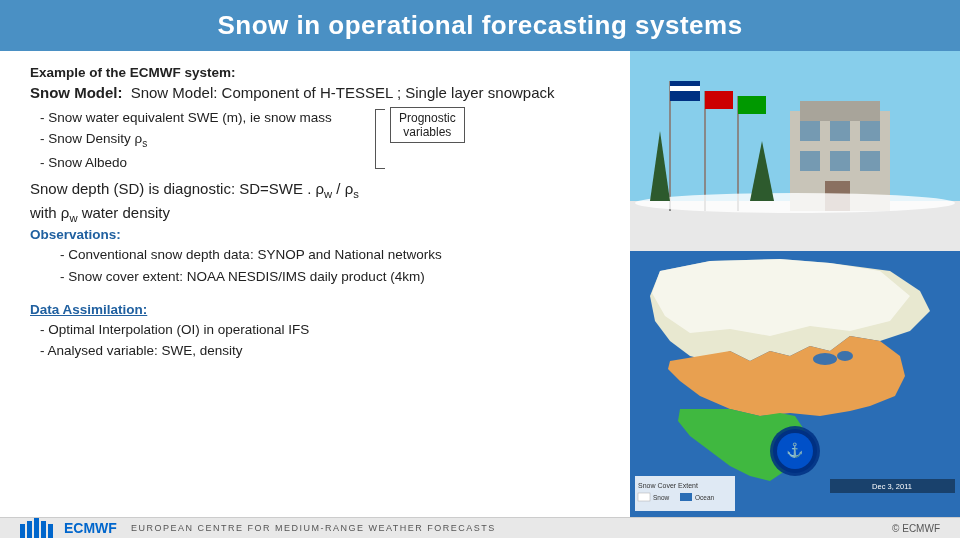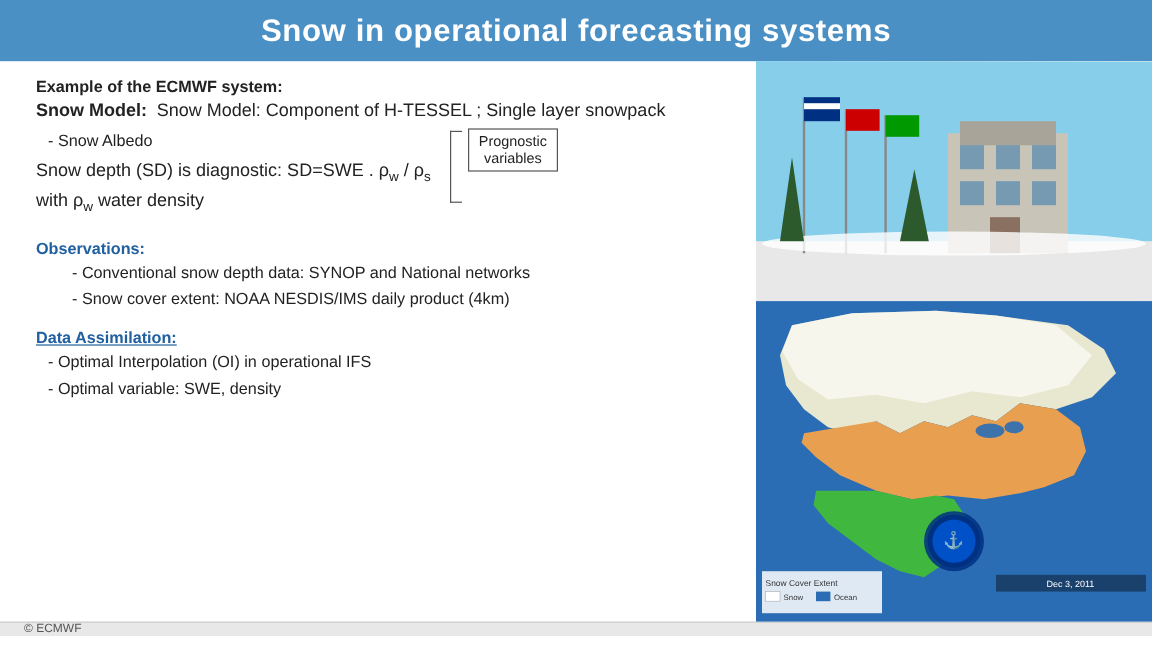--- a/index.html
+++ b/index.html
@@ -70,21 +70,20 @@
       list-style: none;
       padding-left: 10px;
       line-height: 1.6;
     }
 
     .bullet-list li::before {
       content: "- ";
     }
 
     .observations-section {
-      margin-top: 18px;
     }
 
     .data-assim-section {
       margin-top: 14px;
     }
 
     
     .right-panel {
       width: 330px;
       position: relative;
@@ -161,20 +160,26 @@
 
       <div class="section-header">Example of the ECMWF system:</div>
 
       <div class="normal-text">
         <strong>Snow Model:</strong>
         <span style="margin-left:4px;">Snow Model:  Component of H-TESSEL ; Single layer snowpack</span>
       </div>
 
       <div style="position:relative; margin-top:2px;">
         <ul class="bullet-list">
+          <li>
+            <span>Snow water equivalent SWE (m), ie snow mass</span>
+          </li>
+          <li>
+            Snow Density ρ<sub>s</sub>
+          </li>
           <li>
             <span>Snow Albedo</span>
           </li>
         </ul>
 
         <div style="position:absolute; top:2px; left:345px; border-left:1.5px solid #555; border-top:1.5px solid #555; border-bottom:1.5px solid #555; width:10px; height:60px;"></div>
         <div style="position:absolute; top:0; left:360px; border:1px solid #555; padding:3px 8px; font-size:12px; text-align:center; background:#fff;">
           <div>Prognostic</div>
           <div>variables</div>
         </div>
@@ -192,21 +197,21 @@
         <ul class="bullet-list" style="padding-left: 30px;">
           <li>Conventional snow depth data: SYNOP and National networks</li>
           <li>Snow cover extent: NOAA NESDIS/IMS daily product (4km)</li>
         </ul>
       </div>
 
       <div class="data-assim-section">
         <div class="section-header blue" style="text-decoration:underline;">Data Assimilation:</div>
         <ul class="bullet-list">
           <li>Optimal Interpolation (OI) in operational IFS</li>
-          <li>Optimal variable: SWE, density</li>
+          <li>Analysed variable: SWE, density</li>
         </ul>
       </div>
 
     </div>
 
     <div class="right-panel">
 
       <div class="photo-building">
         <svg width="330" height="200" viewBox="0 0 330 200">
 
@@ -272,16 +277,28 @@
 
           <rect x="200" y="228" width="125" height="14" fill="rgba(0,0,0,0.4)"></rect>
           <text x="262" y="238" text-anchor="middle" font-size="7.5" fill="white">Dec 3, 2011</text>
         </svg>
       </div>
 
     </div>
   </div>
 
   <div class="footer">
+    <div class="ecmwf-logo-bar">
+
+      <svg class="logo-wave" viewBox="0 0 40 20">
+        <rect x="0" y="6" width="5" height="14" fill="#0066cc"></rect>
+        <rect x="7" y="3" width="5" height="17" fill="#0066cc"></rect>
+        <rect x="14" y="0" width="5" height="20" fill="#0066cc"></rect>
+        <rect x="21" y="3" width="5" height="17" fill="#0066cc"></rect>
+        <rect x="28" y="6" width="5" height="14" fill="#0066cc"></rect>
+      </svg>
+      <span style="font-weight:bold; color:#0066cc; font-size:14px;">ECMWF</span>
+      <span class="footer-text" style="margin-left:10px;">EUROPEAN CENTRE FOR MEDIUM-RANGE WEATHER FORECASTS</span>
+    </div>
     <div class="footer-copyright">© ECMWF</div>
   </div>
 
 </div>
 
 </body></html>

